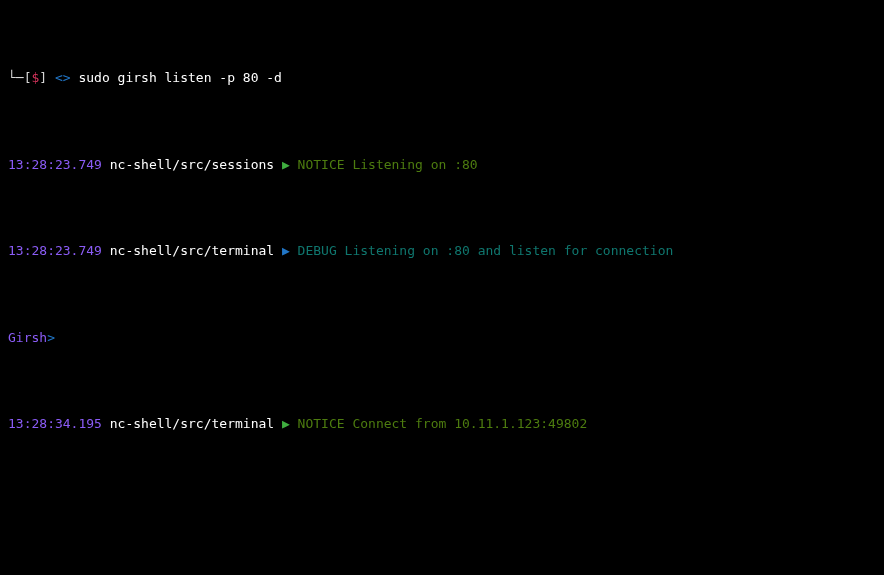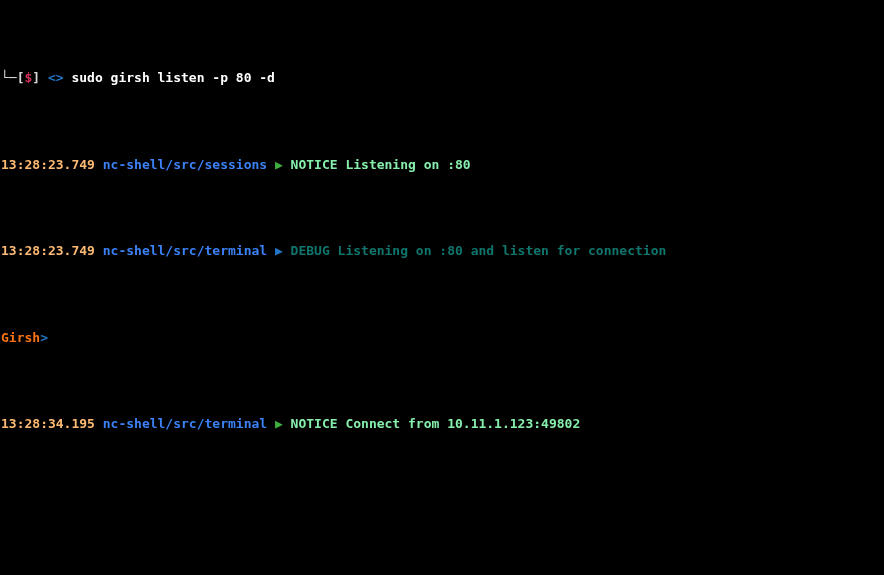--- a/index.html
+++ b/index.html
@@ -19,36 +19,35 @@
     letter-spacing: 0px;
     color: #d0d0d0;
     padding: 0;
     box-sizing: border-box;
     white-space: pre;
   }
   .line {
     white-space: pre;
     height: 17.3px;
     overflow: hidden;
-    padding-left: 1px;
-    font-weight: bold;
+    padding-left: 8px;
   }
 
   
   .c-white   { color: #d6d6d6; }
   .c-bright  { color: #ffffff; }
-  .c-green   { color: #fdba74; }
-  .c-yellowg { color: #86efac; }
+  .c-green   { color: #8b5cf6; }
+  .c-yellowg { color: #4d7c0f; }
   .c-cyan    { color: #0f766e; }
   .c-blue    { color: #2176c7; }
   .c-bluearr { color: #2176c7; }
   .c-greenarr{ color: #3fae3f; }
   .c-magenta { color: #d3335b; }
-  .c-orange  { color: #f97316; }
-  .c-path    { color: #3b82f6; }
+  .c-orange  { color: #8b5cf6; }
+  .c-path    { color: #ffffff; }
 </style>
 </head>
 <body>
 
 <div id="terminal">
 
   
   <div class="line"><span class="c-white">└─</span><span class="c-white">[</span><span class="c-magenta">$</span><span class="c-white">]</span><span> </span><span class="c-blue">&lt;&gt;</span><span> </span><span class="c-bright">sudo girsh listen -p 80 -d</span></div>
 
   

